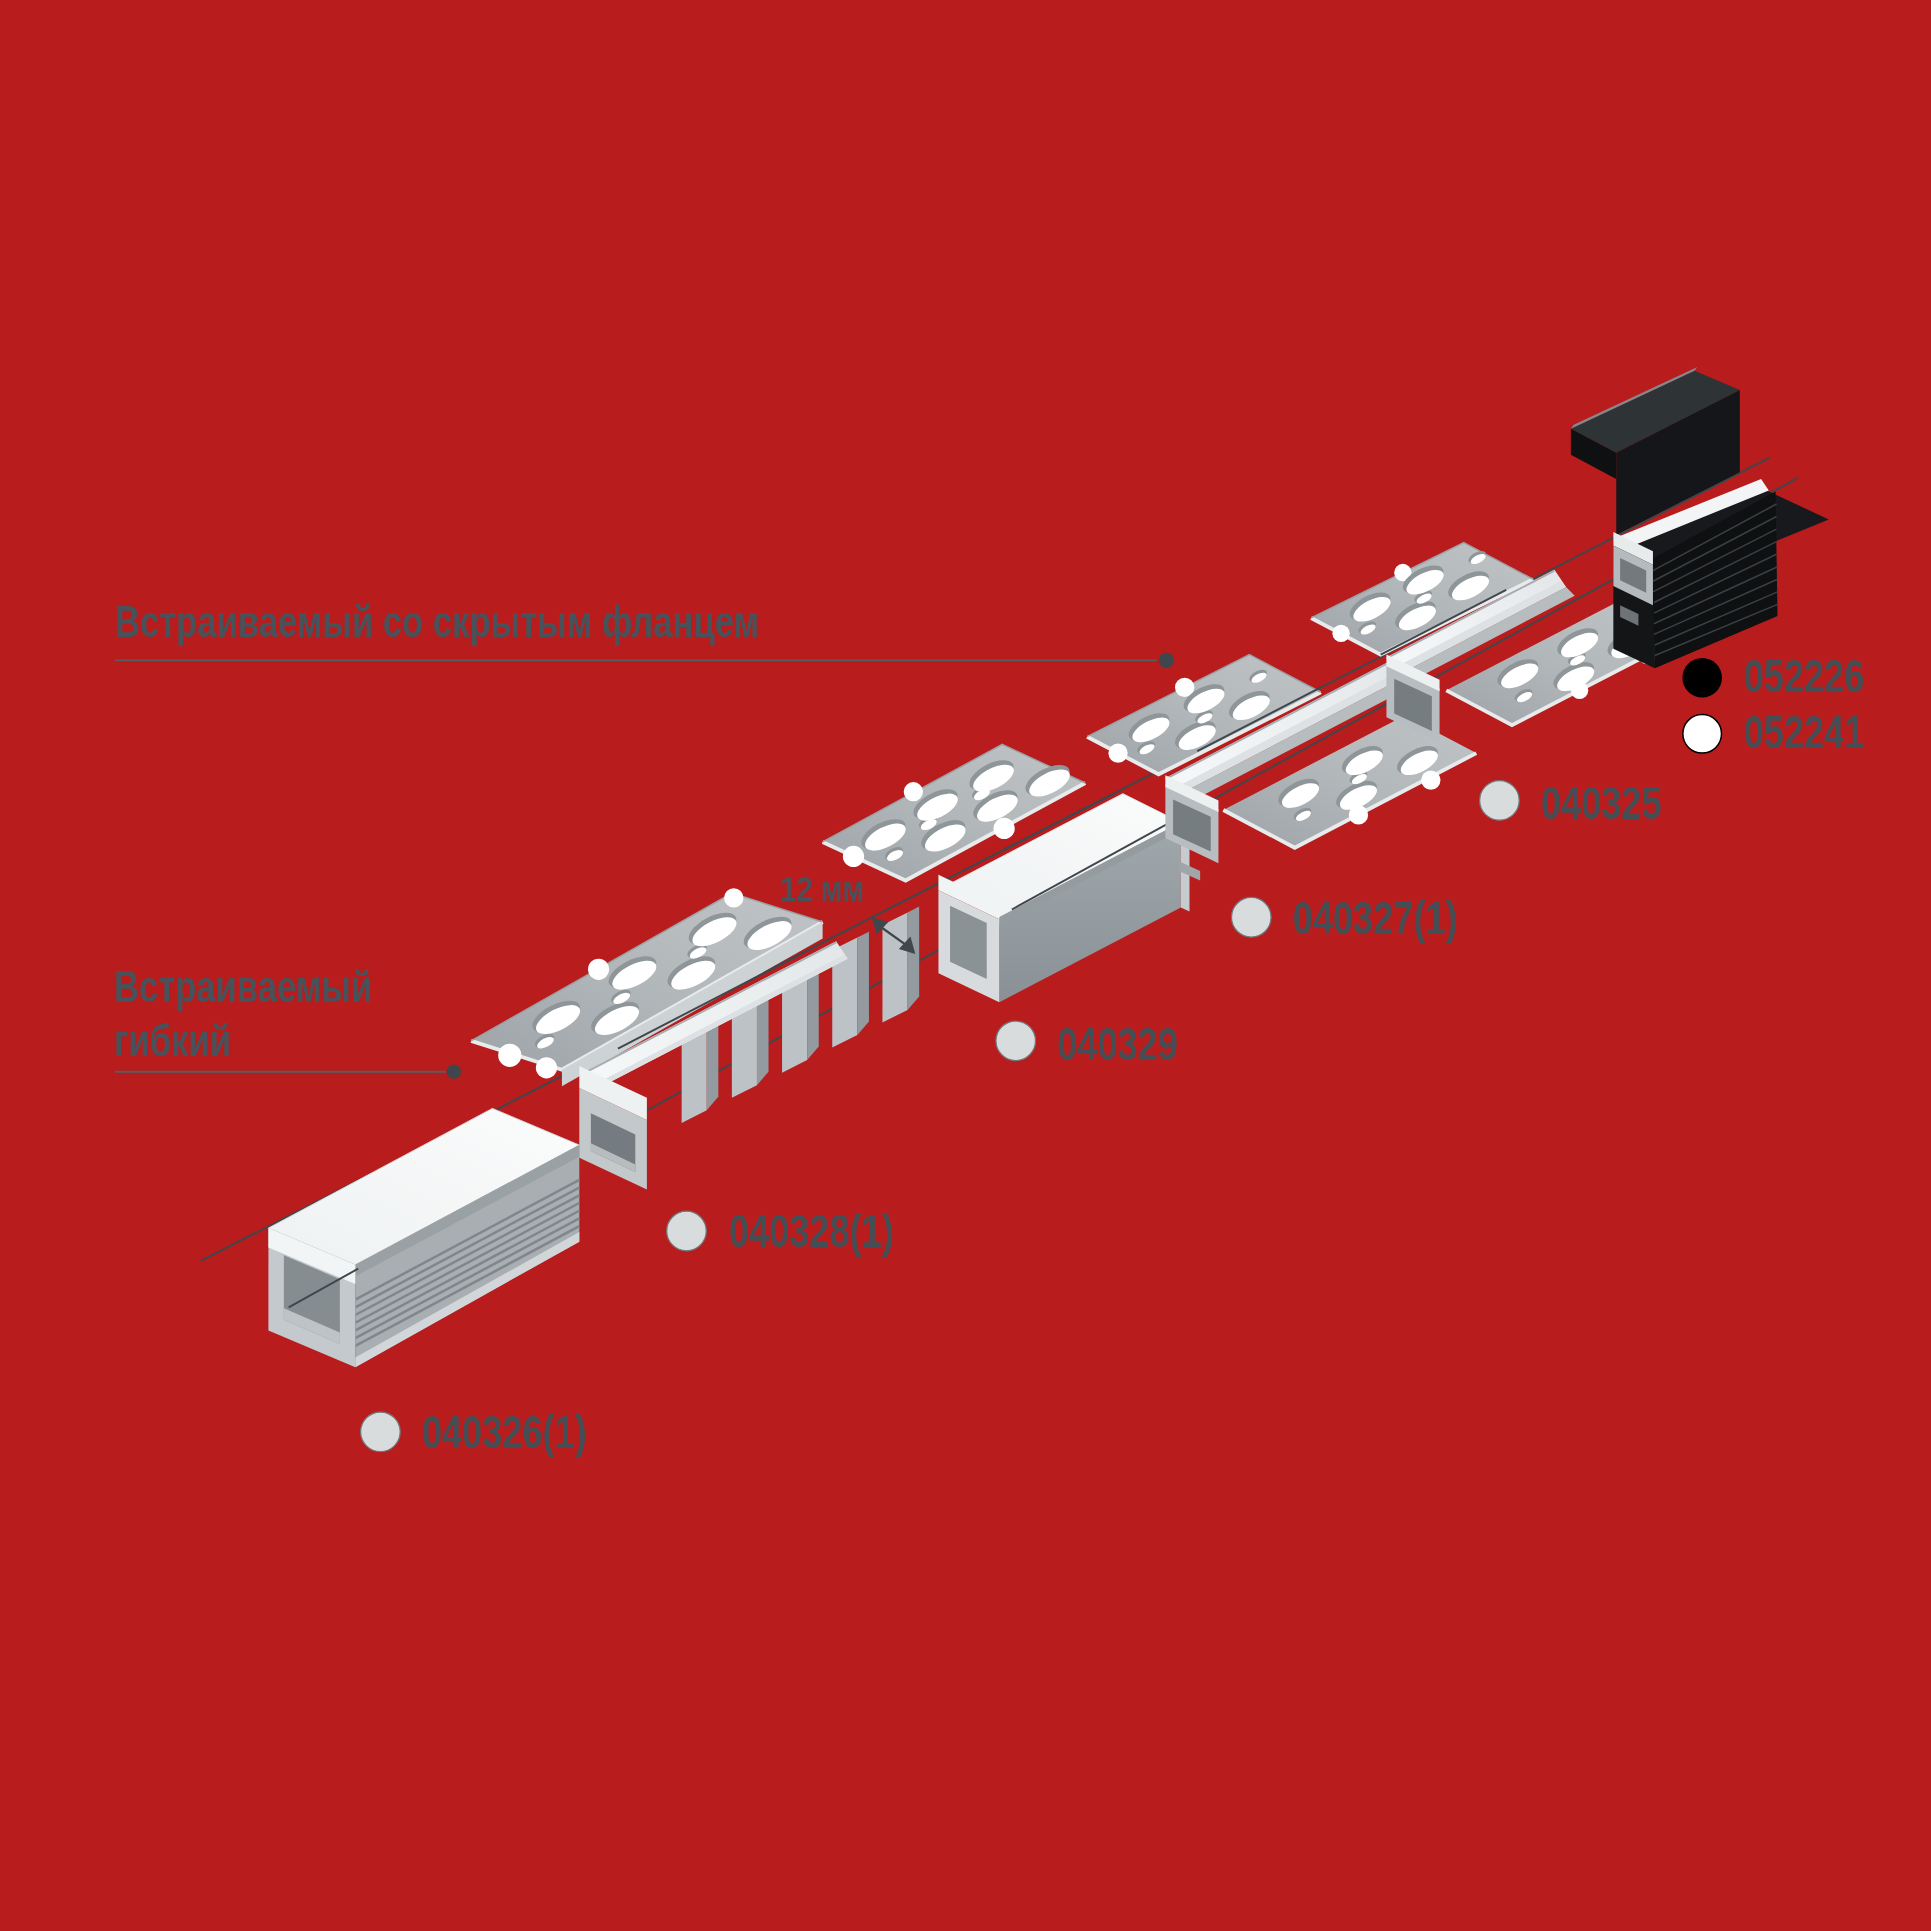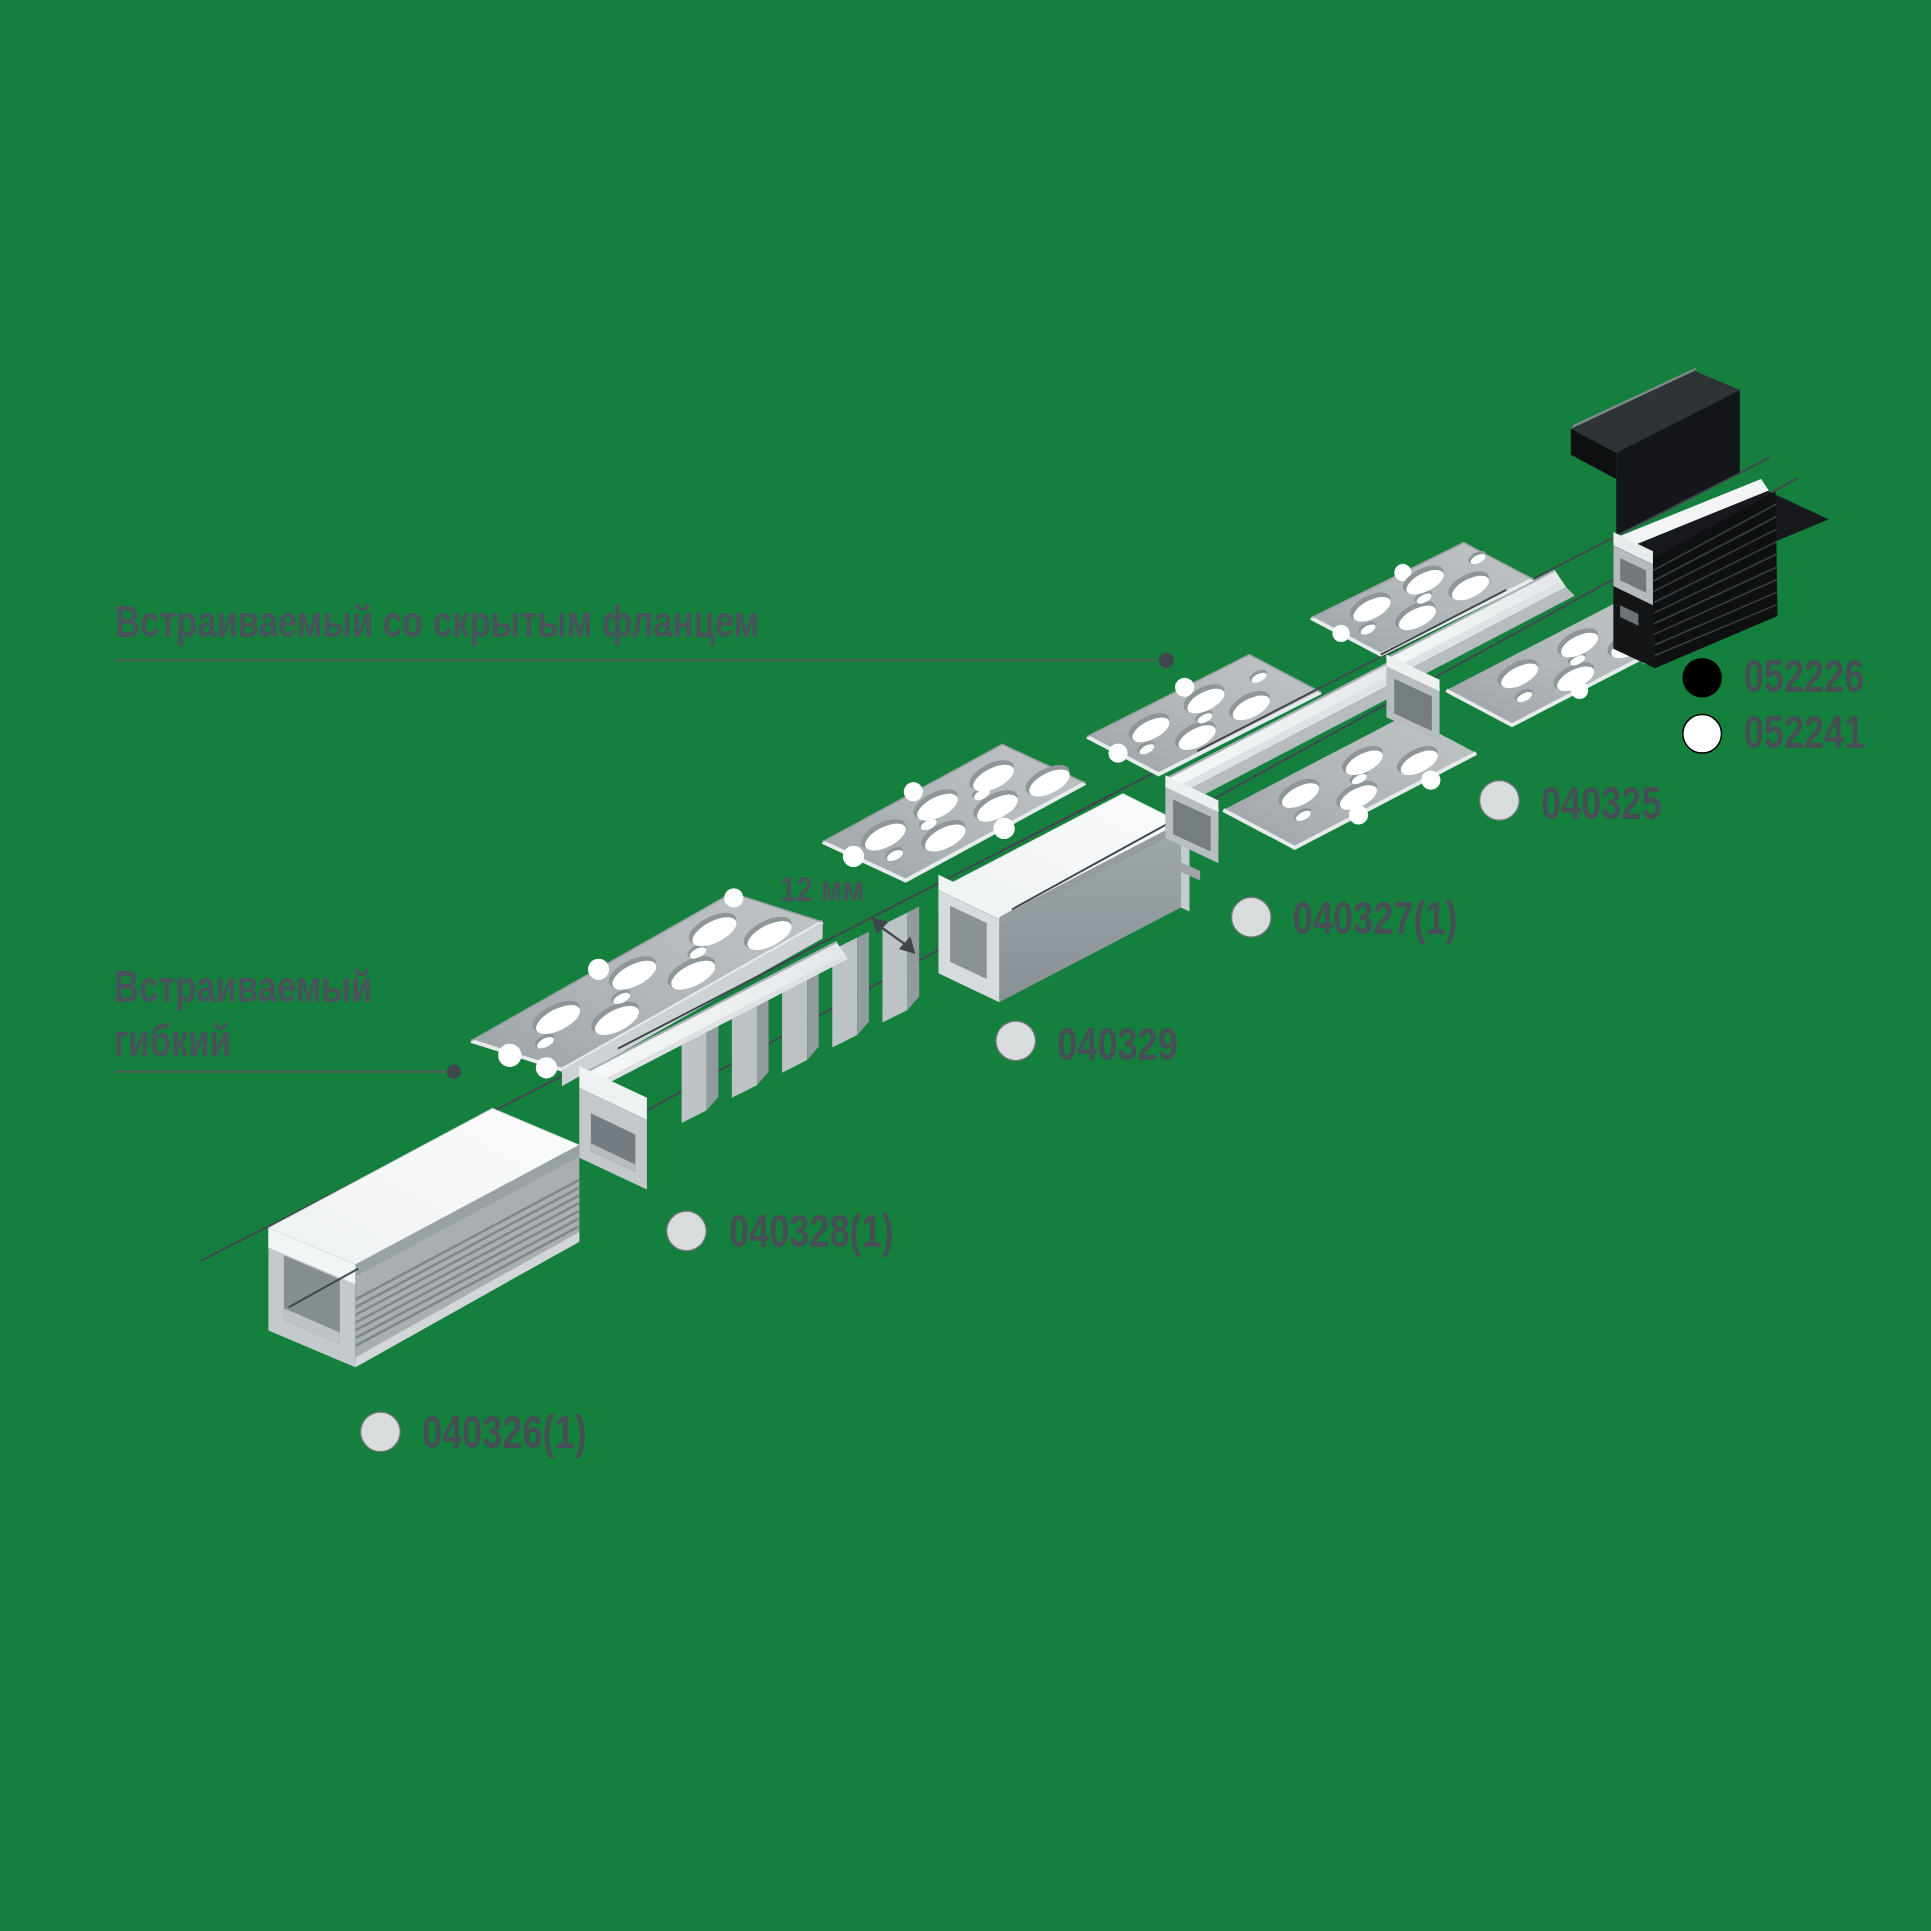--- a/index.html
+++ b/index.html
@@ -1,16 +1,16 @@
 <!DOCTYPE html>
 <html><head>
 <meta charset="utf-8">
 <style>
   html,body{margin:0;padding:0;background:#ffffff;}
-  #canvas{position:relative;width:1931px;height:1931px;background:#15803d;overflow:hidden;}
+  #canvas{position:relative;width:1931px;height:1931px;background:#b91c1c;overflow:hidden;}
   text{font-family:"Liberation Sans", sans-serif;}
 </style>
 </head>
 <body>
 <div id="canvas">
 <svg width="1931" height="1931" viewBox="0 0 2000 2000">
 <defs>
   <linearGradient id="plateG" x1="0" y1="1" x2="1" y2="0">
     <stop offset="0" stop-color="#9da3a7"></stop>
     <stop offset="0.5" stop-color="#b2b7ba"></stop>

